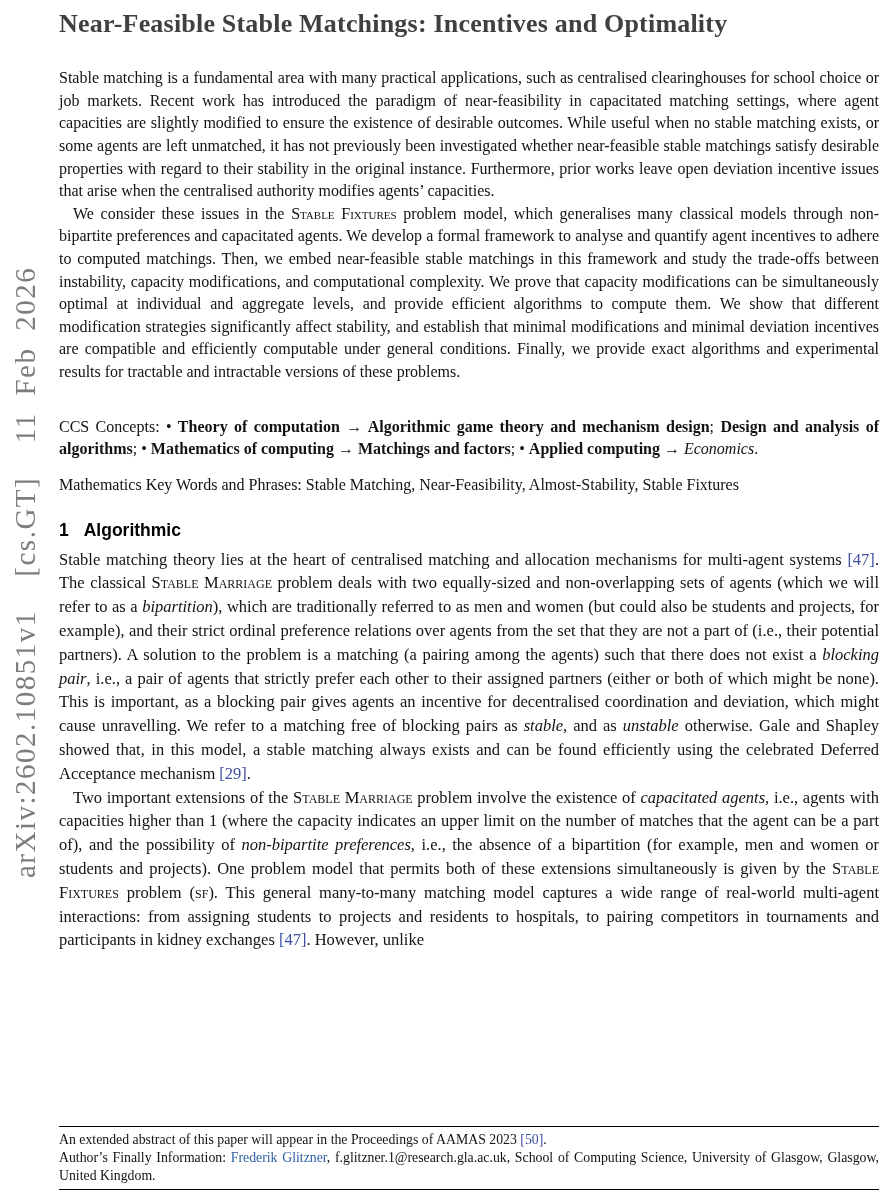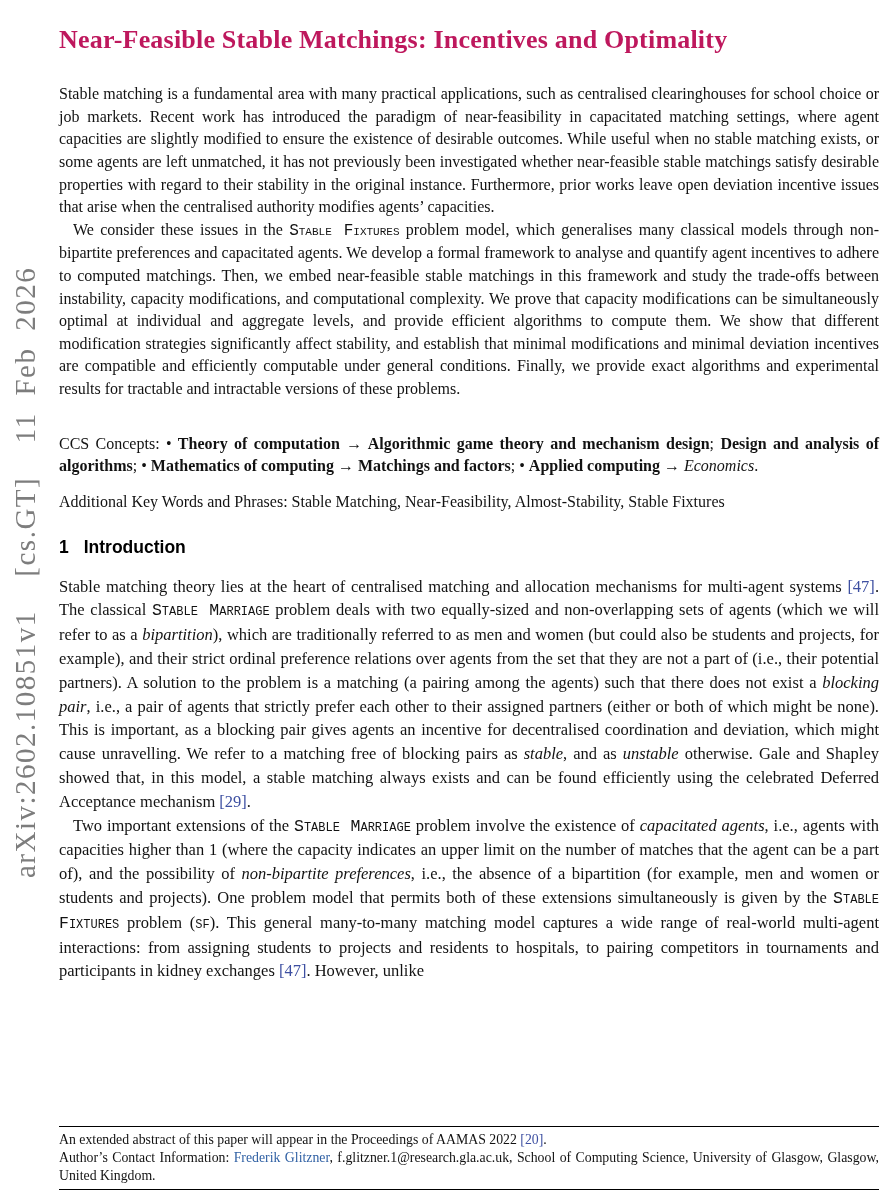--- a/index.html
+++ b/index.html
@@ -6,40 +6,40 @@
     --author:#27489C; --cite:#3D4FA1; --link:#2E5FA3; --muted:#7d7d7d; --text:#121212;
   }
   *{box-sizing:border-box;margin:0;padding:0;}
   html,body{background:#ffffff;}
   body{
     width:882px;height:1195px;position:relative;overflow:hidden;
     font-family:"Liberation Serif", serif;color:var(--text);
   }
   .content{position:absolute;left:59px;top:0;width:820px;}
   h1.title{
-    margin-top:24px;font-size:26px;line-height:1.2;font-weight:bold;letter-spacing:.2px;color:#be185d;
+    margin-top:8px;font-size:26px;line-height:1.2;font-weight:bold;letter-spacing:.2px;color:#404040;
   }
   .author-line{margin-top:20px;font-size:15.5px;line-height:22px;}
   .author-name{font-variant:small-caps;color:var(--author);font-size:17.5px;letter-spacing:.4px;}
   p.abs{font-size:16px;line-height:22.6px;text-align:justify;}
   p.abs.first{margin-top:28px;}
   p.abs.indent{text-indent:14px;}
   p.ccs{margin-top:32px;font-size:16px;line-height:22.6px;text-align:justify;}
   p.keywords{margin-top:12px;font-size:16px;line-height:23px;text-align:justify;}
   h2.section{
     margin-top:24px;font-family:"Liberation Sans", sans-serif;
     font-size:17.5px;line-height:20px;font-weight:bold;color:#000;
   }
   h2.section .secnum{margin-right:15px;}
   p.body{font-size:16.5px;line-height:23.8px;text-align:justify;}
-  p.body.first{margin-top:18px;}
+  p.body.first{margin-top:8px;}
   p.body.indent{text-indent:14px;}
   .it{font-style:italic;}
   .bo{font-weight:bold;}
-  .sc{font-variant:small-caps;font-family:Liberation Mono, monospace;}
+  .sc{font-variant:small-caps;}
   .cite{color:var(--cite);}
   .link{color:var(--link);}
   .footnote{
     position:absolute;left:59px;top:1126px;width:820px;background:#fff;
     font-size:13.8px;line-height:18.2px;text-align:justify;
   }
   .fnrule{border-top:1px solid #000;margin-bottom:4px;}
   .bottomrule{position:absolute;left:59px;top:1189px;width:820px;border-top:1px solid #000;}
   .arxiv-strip{
     position:absolute;left:2px;top:200px;height:745px;width:46px;
@@ -61,32 +61,32 @@
   <div class="content">
 
     <h1 class="title">Near-Feasible Stable Matchings: Incentives and Optimality</h1>
 
 
     <p class="abs first"><span>Stable matching is a fundamental area with many practical applications, such as centralised clearinghouses for school choice or job markets. Recent work has introduced the paradigm of near-feasibility in capacitated matching settings, where agent capacities are slightly modified to ensure the existence of desirable outcomes. While useful when no stable matching exists, or some agents are left unmatched, it has not previously been investigated whether near-feasible stable matchings satisfy desirable properties with regard to their stability in the original instance. Furthermore, prior works leave open deviation incentive issues that arise when the centralised authority modifies agents’ capacities.</span></p>
     <p class="abs indent"><span>We consider these issues in the </span><span class="sc">Stable Fixtures</span><span> problem model, which generalises many classical models through non-bipartite preferences and capacitated agents. We develop a formal framework to analyse and quantify agent incentives to adhere to computed matchings. Then, we embed near-feasible stable matchings in this framework and study the trade-offs between instability, capacity modifications, and computational complexity. We prove that capacity modifications can be simultaneously optimal at individual and aggregate levels, and provide efficient algorithms to compute them. We show that different modification strategies significantly affect stability, and establish that minimal modifications and minimal deviation incentives are compatible and efficiently computable under general conditions. Finally, we provide exact algorithms and experimental results for tractable and intractable versions of these problems.</span></p>
 
     <p class="ccs"><span>CCS Concepts: • </span><span class="bo">Theory of computation → Algorithmic game theory and mechanism design</span><span>; </span><span class="bo">Design and analysis of algorithms</span><span>; • </span><span class="bo">Mathematics of computing → Matchings and factors</span><span>; • </span><span class="bo">Applied computing</span><span> → </span><span class="it">Economics</span><span>.</span></p>
 
-    <p class="keywords"><span>Additional Key Words and Phrases: Stable Matching, Near-Feasibility, Almost-Stability, Stable Fixtures</span></p>
+    <p class="keywords"><span>Mathematics Key Words and Phrases: Stable Matching, Near-Feasibility, Almost-Stability, Stable Fixtures</span></p>
 
     <h2 class="section">
-      <span class="secnum">1</span><span>Introduction</span>
+      <span class="secnum">1</span><span>Algorithmic</span>
     </h2>
 
     <p class="body first"><span>Stable matching theory lies at the heart of centralised matching and allocation mechanisms for multi-agent systems </span><span class="cite">[47]</span><span>. The classical </span><span class="sc">Stable Marriage</span><span> problem deals with two equally-sized and non-overlapping sets of agents (which we will refer to as a </span><span class="it">bipartition</span><span>), which are traditionally referred to as men and women (but could also be students and projects, for example), and their strict ordinal preference relations over agents from the set that they are not a part of (i.e., their potential partners). A solution to the problem is a matching (a pairing among the agents) such that there does not exist a </span><span class="it">blocking pair</span><span>, i.e., a pair of agents that strictly prefer each other to their assigned partners (either or both of which might be none). This is important, as a blocking pair gives agents an incentive for decentralised coordination and deviation, which might cause unravelling. We refer to a matching free of blocking pairs as </span><span class="it">stable</span><span>, and as </span><span class="it">unstable</span><span> otherwise. Gale and Shapley showed that, in this model, a stable matching always exists and can be found efficiently using the celebrated Deferred Acceptance mechanism </span><span class="cite">[29]</span><span>.</span></p>
     <p class="body indent"><span>Two important extensions of the </span><span class="sc">Stable Marriage</span><span> problem involve the existence of </span><span class="it">capacitated agents</span><span>, i.e., agents with capacities higher than 1 (where the capacity indicates an upper limit on the number of matches that the agent can be a part of), and the possibility of </span><span class="it">non-bipartite preferences</span><span>, i.e., the absence of a bipartition (for example, men and women or students and projects). One problem model that permits both of these extensions simultaneously is given by the </span><span class="sc">Stable Fixtures</span><span> problem (</span><span class="sc">sf</span><span>). This general many-to-many matching model captures a wide range of real-world multi-agent interactions: from assigning students to projects and residents to hospitals, to pairing competitors in tournaments and participants in kidney exchanges </span><span class="cite">[47]</span><span>. However, unlike</span></p>
 
   </div>
 
   <div class="footnote">
     <div class="fnrule"></div>
-    <p><span>An extended abstract of this paper will appear in the Proceedings of AAMAS 2022 </span><span class="cite">[20]</span><span>.</span></p>
-    <p><span>Author’s Contact Information: </span><span class="link">Frederik Glitzner</span><span>, f.glitzner.1@research.gla.ac.uk, School of Computing Science, University of Glasgow, Glasgow, United Kingdom.</span></p>
+    <p><span>An extended abstract of this paper will appear in the Proceedings of AAMAS 2023 </span><span class="cite">[50]</span><span>.</span></p>
+    <p><span>Author’s Finally Information: </span><span class="link">Frederik Glitzner</span><span>, f.glitzner.1@research.gla.ac.uk, School of Computing Science, University of Glasgow, Glasgow, United Kingdom.</span></p>
   </div>
 
   <div class="bottomrule"></div>
 
 </div>
 
 </body></html>

